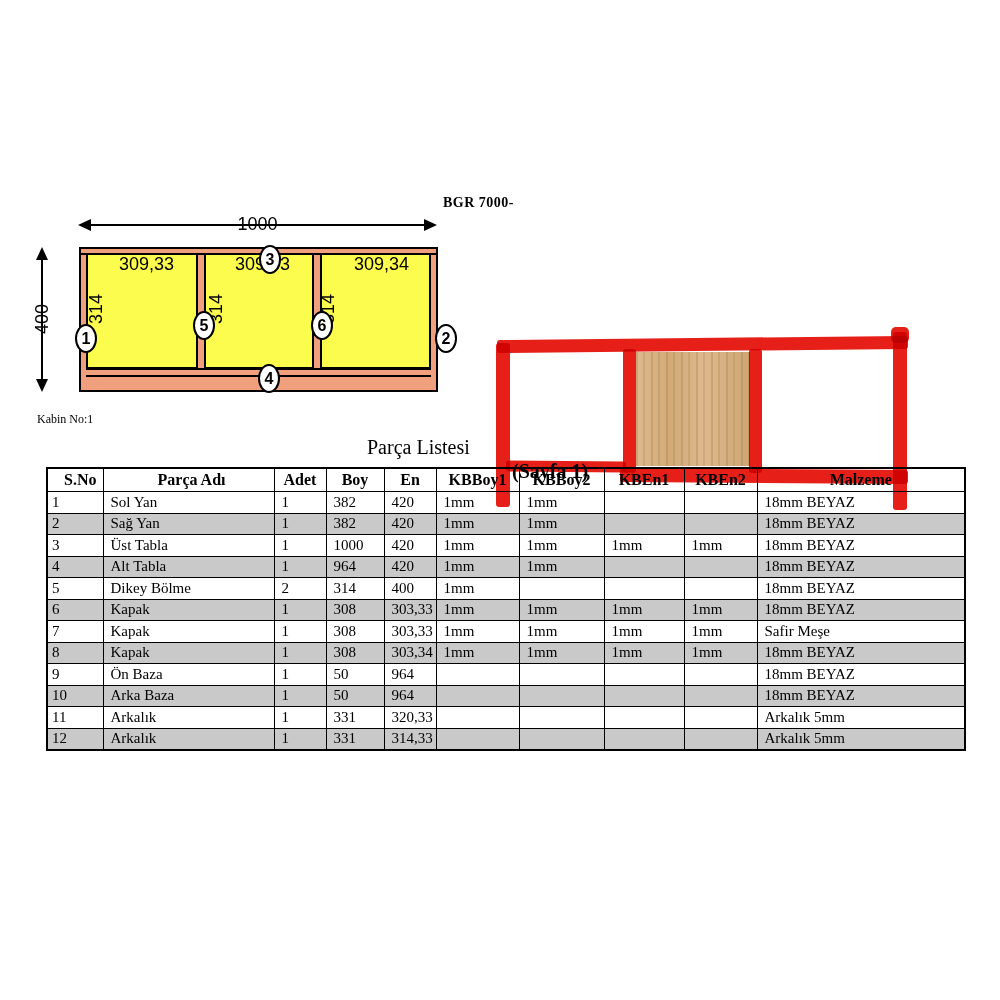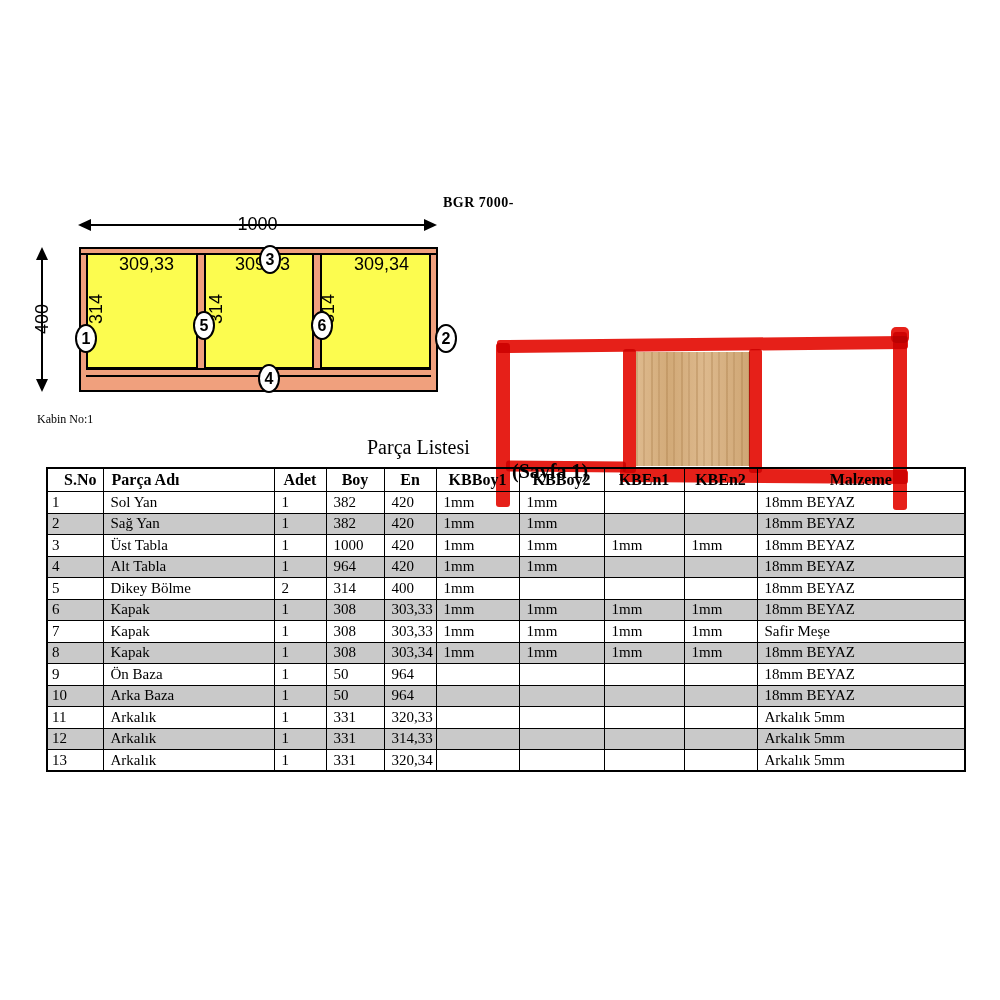--- a/index.html
+++ b/index.html
@@ -82,21 +82,21 @@
   .red-bot-a{left:506px;top:461px;width:120px;height:11px;transform:rotate(0.5deg);}
   .red-bot{left:620px;top:469px;width:288px;height:14px;transform:rotate(0.4deg);}
 
   
   .parts-table{left:46px;top:467px;z-index:1;}
   table{border-collapse:collapse;table-layout:fixed;width:918px;border:2px solid #000;}
   th,td{border:1.5px solid #000;overflow:hidden;white-space:nowrap;box-sizing:border-box;}
   th{height:23.5px;font-size:16px;font-weight:bold;text-align:center;padding:0 2px;}
   td{height:21.5px;font-size:15px;text-align:left;padding:0 2px 0 7px;}
   th.c0,th.c1{text-align:left;}
-  th.c0{padding-left:16px;} th.c1{padding-left:8px;}
+  th.c0{padding-left:16px;} th.c1{padding-left:8px;text-align:center;}
   td.c0{padding-left:4px;}
   tbody tr:nth-child(even){background:var(--row-alt-gray);}
   col.w0{width:56px;} col.w1{width:171px;} col.w2{width:52px;} col.w3{width:58px;}
   col.w4{width:52px;} col.w5{width:83px;} col.w6{width:85px;} col.w7{width:80px;}
   col.w8{width:73px;} col.w9{width:208px;}
 </style>
 </head>
 <body>
 
 <div class="abs model-title">BGR 7000-</div>
@@ -316,27 +316,15 @@
           <td class="c1">Arkalık</td>
           <td class="c2">1</td>
           <td class="c3">331</td>
           <td class="c4">314,33</td>
           <td class="c5"></td>
           <td class="c6"></td>
           <td class="c7"></td>
           <td class="c8"></td>
           <td class="c9">Arkalık 5mm</td>
         </tr>
-        <tr>
-          <td class="c0">13</td>
-          <td class="c1">Arkalık</td>
-          <td class="c2">1</td>
-          <td class="c3">331</td>
-          <td class="c4">320,34</td>
-          <td class="c5"></td>
-          <td class="c6"></td>
-          <td class="c7"></td>
-          <td class="c8"></td>
-          <td class="c9">Arkalık 5mm</td>
-        </tr>
       </tbody>
   </table>
 </div>
 
 </body></html>

